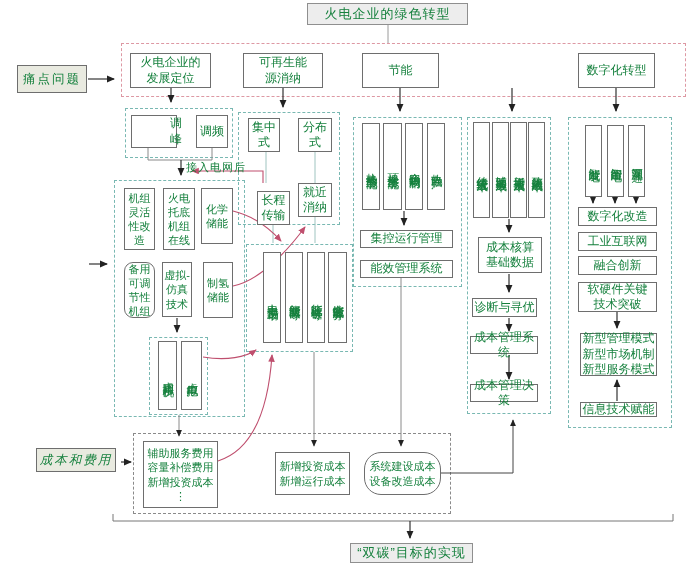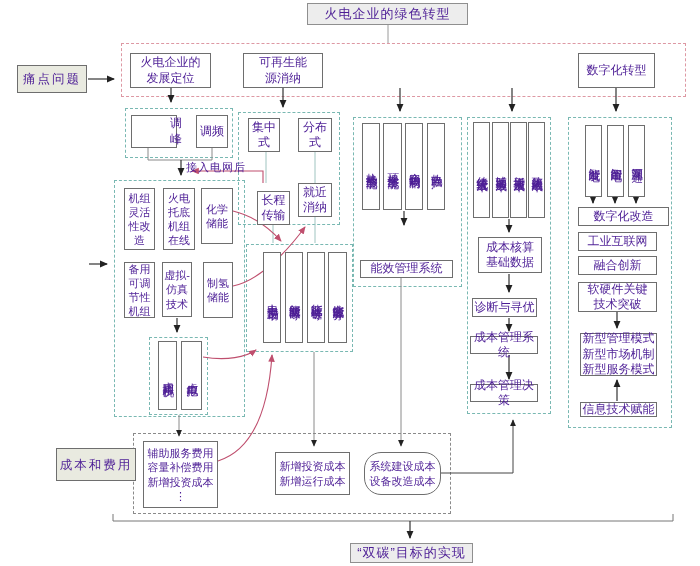--- a/index.html
+++ b/index.html
@@ -1,17 +1,17 @@
 <!DOCTYPE html>
 <html><head>
 <meta charset="utf-8">
 <style>
   html,body{margin:0;padding:0;background:#fff;}
   #stage{position:relative;width:700px;height:566px;background:#fff;
-         font-family:"Liberation Sans","DejaVu Sans",sans-serif;color:#4c1d95;overflow:hidden;}
+         font-family:"Liberation Sans","DejaVu Sans",sans-serif;color:#15803d;overflow:hidden;}
   #wires{position:absolute;left:0;top:0;z-index:1;}
   .box{position:absolute;z-index:2;background:#fff;border:1px solid #6e6e6e;
        display:flex;align-items:center;justify-content:center;text-align:center;
        white-space:pre-line;font-size:12px;line-height:1.28;box-sizing:border-box;}
   .vbox{writing-mode:vertical-rl;text-orientation:upright;letter-spacing:1px;font-size:11.5px;line-height:1;}
   .fill{background:#ededed;border-color:#8f8f8f;font-size:13px;letter-spacing:1px;}
   .glabel{background:#e9eae0;border-color:#6e6e6e;font-size:12.5px;letter-spacing:2px;}
   .cont{position:absolute;z-index:0;box-sizing:border-box;background:transparent;}
   .cpink{border:1px dashed #dd98a3;}
   .cteal{border:1px dashed #79b8b2;}
@@ -93,43 +93,44 @@
   <div class="cont cteal" style="left:246px;top:244px;width:107px;height:108px;"></div>
   <div class="cont cteal" style="left:353px;top:117px;width:109px;height:170px;"></div>
   <div class="cont cteal" style="left:467px;top:117px;width:84px;height:297px;"></div>
   <div class="cont cteal" style="left:568px;top:117px;width:104px;height:311px;"></div>
   <div class="cont" style="left:133px;top:433px;width:318px;height:81px;border:1px dashed #8a8a8a;"></div>
 
   <div class="box fill" style="left:307px;top:3px;width:161px;height:22px;">火电企业的绿色转型</div>
   <div class="box fill" style="left:350px;top:543px;width:123px;height:20px;">“双碳”目标的实现</div>
 
   <div class="box glabel" style="left:17px;top:65px;width:70px;height:28px;">痛点问题</div>
-  <div class="box glabel" style="left:56px;top:448px;width:80px;height:33px;">成本和费用</div>
+  <div class="box glabel" style="left:36px;top:448px;width:80px;height:24px;font-style:italic;">成本和费用</div>
 
   <div class="box" style="left:130px;top:53px;width:81px;height:35px;">火电企业的
 发展定位</div>
   <div class="box" style="left:243px;top:53px;width:80px;height:35px;">可再生能
 源消纳</div>
+  <div class="box" style="left:362px;top:53px;width:77px;height:35px;">节能</div>
   <div class="box" style="left:578px;top:53px;width:77px;height:35px;">数字化转型</div>
 
   <div class="box" style="left:131px;top:115px;width:34px;height:33px;padding-left:44px;">调峰</div>
   <div class="box" style="left:196px;top:115px;width:32px;height:33px;">调频</div>
   <div class="note" style="left:186px;top:160px;">接入电网后</div>
 
   <div class="box sm" style="left:124px;top:188px;width:31px;height:62px;">机组
 灵活
 性改
 造</div>
   <div class="box sm" style="left:163px;top:188px;width:32px;height:62px;">火电
 托底
 机组
 在线</div>
   <div class="box sm" style="left:201px;top:188px;width:32px;height:56px;">化学
 储能</div>
-  <div class="box sm" style="left:124px;top:262px;width:31px;height:56px;">备用
+  <div class="box sm" style="left:124px;top:262px;width:31px;height:56px;border-radius:9px;">备用
 可调
 节性
 机组</div>
   <div class="box sm" style="left:162px;top:262px;width:30px;height:55px;">虚拟-
 仿真
 技术</div>
   <div class="box sm" style="left:203px;top:262px;width:30px;height:56px;">制氢
 储能</div>
   <div class="box vbox" style="left:158px;top:341px;width:19px;height:69px;">虚拟同步机</div>
   <div class="box vbox" style="left:181px;top:341px;width:21px;height:69px;">虚拟电厂</div>
@@ -145,36 +146,37 @@
 
   <div class="box vbox" style="left:263px;top:252px;width:18px;height:91px;">电力交易市场</div>
   <div class="box vbox" style="left:285px;top:252px;width:18px;height:91px;">新能源微网等</div>
   <div class="box vbox" style="left:307px;top:252px;width:18px;height:91px;">能源区块链等</div>
   <div class="box vbox" style="left:328px;top:252px;width:19px;height:91px;">综合能源服务</div>
 
   <div class="box vbox" style="left:362px;top:123px;width:18px;height:87px;">热动系统节能</div>
   <div class="box vbox" style="left:383px;top:123px;width:19px;height:87px;">环保系统节能</div>
   <div class="box vbox" style="left:405px;top:123px;width:18px;height:87px;">余热回收利用</div>
   <div class="box vbox" style="left:427px;top:123px;width:18px;height:87px;">热电联产</div>
+  <div class="box" style="left:360px;top:230px;width:93px;height:18px;">集控运行管理</div>
   <div class="box" style="left:360px;top:260px;width:93px;height:18px;">能效管理系统</div>
 
   <div class="box vbox" style="left:473px;top:122px;width:17px;height:96px;">传统经营成本</div>
   <div class="box vbox" style="left:492px;top:122px;width:17px;height:96px;">辅助服务成本</div>
   <div class="box vbox" style="left:510px;top:122px;width:17px;height:96px;">新增投资成本</div>
   <div class="box vbox" style="left:528px;top:122px;width:17px;height:96px;">政策履约成本</div>
   <div class="box" style="left:478px;top:237px;width:64px;height:36px;">成本核算
 基础数据</div>
   <div class="box" style="left:472px;top:298px;width:65px;height:19px;">诊断与寻优</div>
   <div class="box" style="left:470px;top:336px;width:68px;height:18px;">成本管理系统</div>
   <div class="box" style="left:470px;top:384px;width:68px;height:18px;">成本管理决策</div>
 
   <div class="box vbox" style="left:585px;top:125px;width:17px;height:72px;">智能发电</div>
   <div class="box vbox" style="left:607px;top:125px;width:17px;height:72px;">智能用电</div>
   <div class="box vbox" style="left:628px;top:125px;width:17px;height:72px;">源网互通</div>
-  <div class="box" style="left:578px;top:207px;width:91px;height:19px;">数字化改造</div>
+  <div class="box" style="left:578px;top:207px;width:79px;height:19px;">数字化改造</div>
   <div class="box" style="left:578px;top:232px;width:79px;height:19px;">工业互联网</div>
   <div class="box" style="left:578px;top:256px;width:79px;height:19px;text-align:center;">融合创新</div>
   <div class="box" style="left:578px;top:282px;width:79px;height:30px;">软硬件关键
 技术突破</div>
   <div class="box" style="left:580px;top:333px;width:77px;height:43px;">新型管理模式
 新型市场机制
 新型服务模式</div>
   <div class="box" style="left:580px;top:402px;width:77px;height:15px;">信息技术赋能</div>
 
   <div class="box sm" style="left:143px;top:441px;width:75px;height:67px;">辅助服务费用

